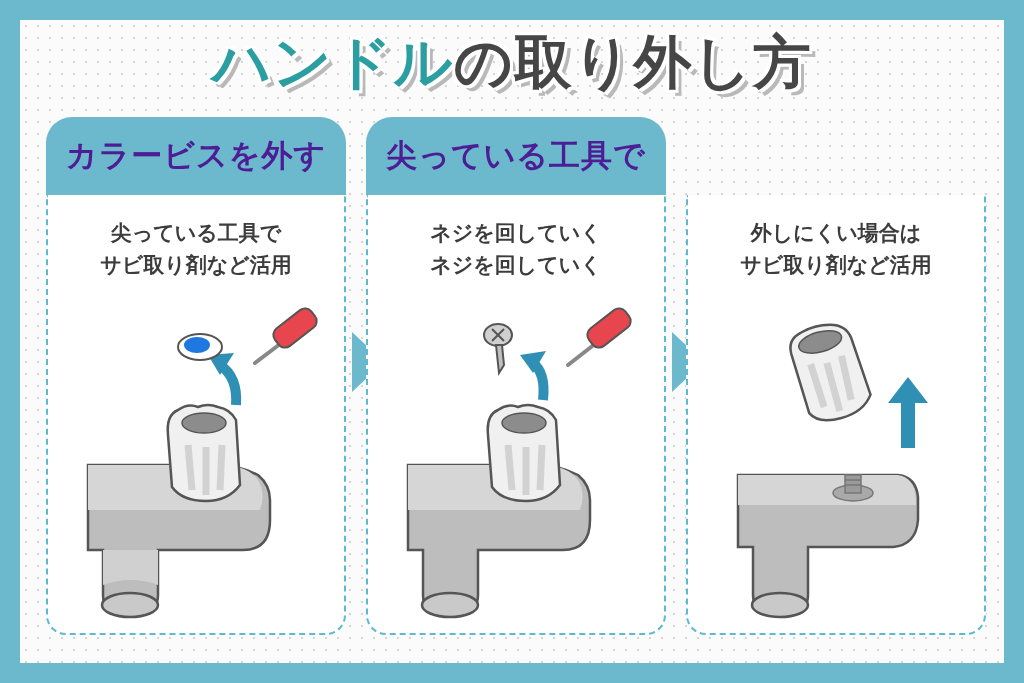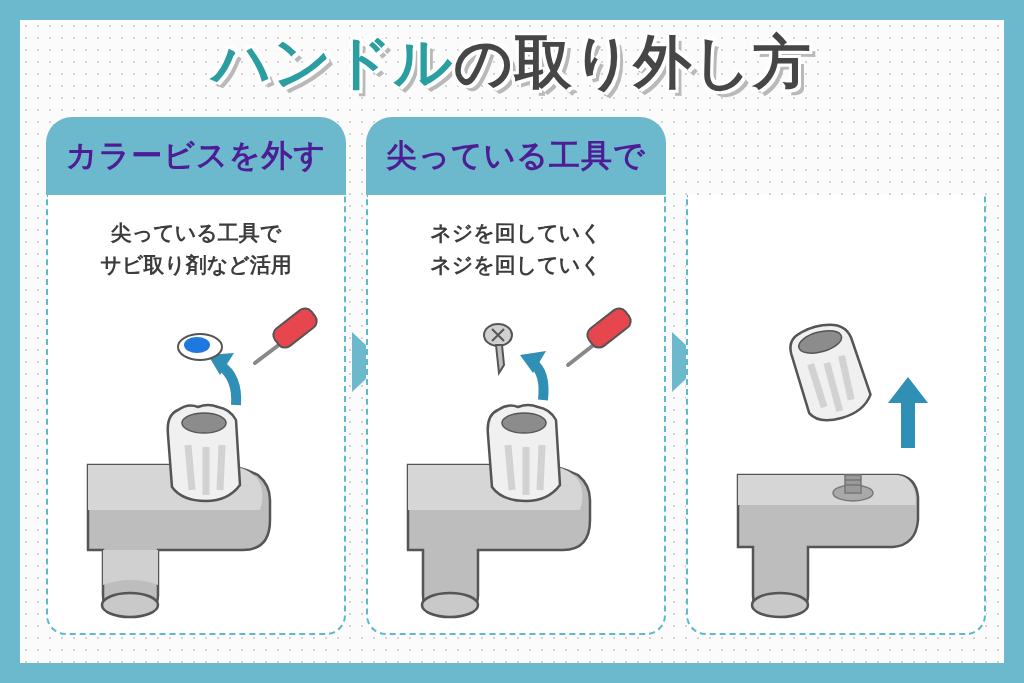--- a/index.html
+++ b/index.html
@@ -107,20 +107,24 @@
         <rect x="230" y="0" width="22" height="46" rx="8" transform="rotate(52 241 23)" fill="#e8464f" stroke="#555" stroke-width="2"></rect>
       </g>
     </svg>
   </div>
 </div>
 
 <div class="next-arrow" style="left:672px;"></div>
 
 <div class="card" style="left:686px;">
   <div class="card-body">
+    <div class="desc">
+      <span>外しにくい場合は</span>
+      <span>サビ取り剤など活用</span>
+    </div>
     <svg class="illus" viewBox="0 0 296 326">
       <g>
         <path d="M50 170 L210 170 Q228 172 230 192 L230 215 Q228 240 205 242 L120 242 L120 290 Q120 305 105 305 L80 305 Q65 305 65 290 L65 242 L50 242 Z" fill="#bdbdbd" stroke="#555" stroke-width="2.5"></path>
         <path d="M50 170 L210 170 Q228 172 228 200 L50 200 Z" fill="#d6d6d6"></path>
         <ellipse cx="92" cy="300" rx="28" ry="12" fill="#c9c9c9" stroke="#555" stroke-width="2.5"></ellipse>
       </g>
       <g>
         <ellipse cx="165" cy="188" rx="20" ry="8" fill="#a9a9a9" stroke="#777" stroke-width="1.5"></ellipse>
         <rect x="157" y="170" width="16" height="18" fill="#9a9a9a" stroke="#777" stroke-width="1.5"></rect>
         <path d="M157 175 L173 175 M157 180 L173 180" stroke="#777" stroke-width="1.5"></path>

